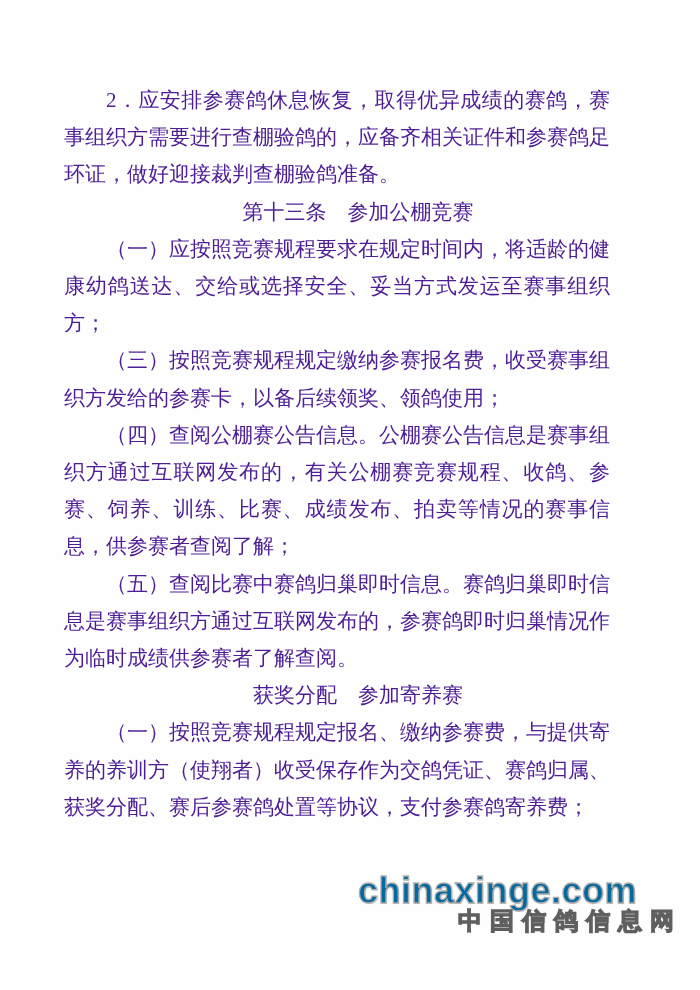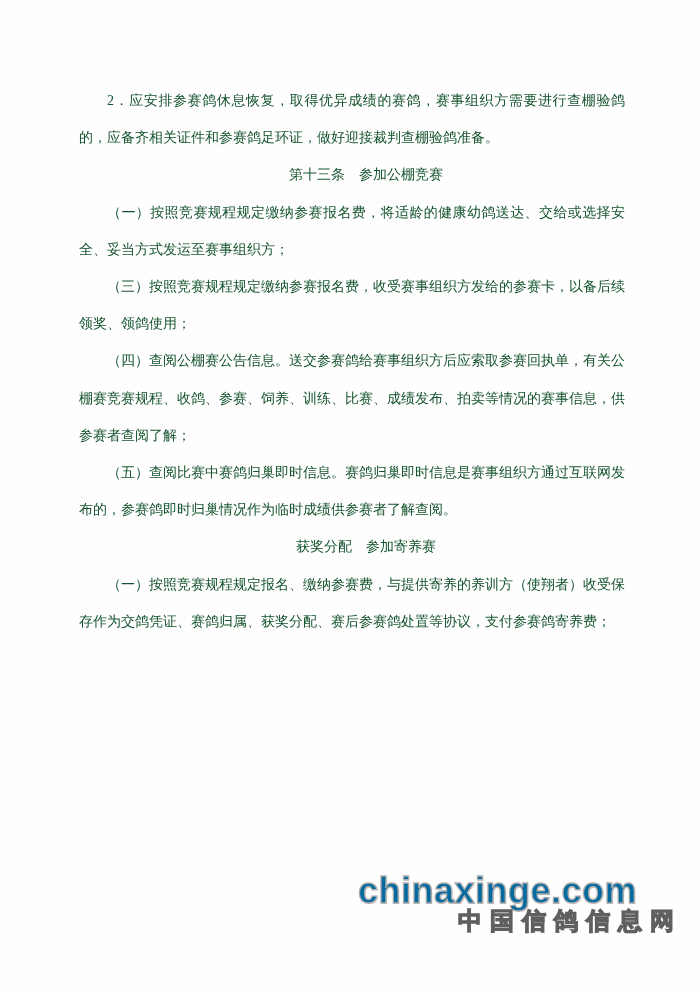--- a/index.html
+++ b/index.html
@@ -15,24 +15,24 @@
     font-family: "Liberation Serif", "DejaVu Serif", serif;
   }
   .page {
     position: absolute;
     inset: 0;
     background: #fefefe;
   }
   .text-block {
     position: absolute;
     top: 82px;
-    left: 79px;
+    left: 64px;
     width: 546px;
-    color: #14532d;
-    font-size: 14px;
+    color: #4c1d95;
+    font-size: 21px;
     line-height: 37.2px;
     text-align: justify;
     letter-spacing: 0px;
   }
   .para {
     margin: 0;
     text-indent: 2em;
   }
   .heading {
     margin: 0;
@@ -75,23 +75,23 @@
   }
 </style>
 </head>
 <body>
 
 <div class="page">
 
   <div class="text-block">
     <p class="para">2．应安排参赛鸽休息恢复，取得优异成绩的赛鸽，赛事组织方需要进行查棚验鸽的，应备齐相关证件和参赛鸽足环证，做好迎接裁判查棚验鸽准备。</p>
     <p class="heading">第十三条　参加公棚竞赛</p>
-    <p class="para">（一）按照竞赛规程规定缴纳参赛报名费，将适龄的健康幼鸽送达、交给或选择安全、妥当方式发运至赛事组织方；</p>
+    <p class="para">（一）应按照竞赛规程要求在规定时间内，将适龄的健康幼鸽送达、交给或选择安全、妥当方式发运至赛事组织方；</p>
     <p class="para">（三）按照竞赛规程规定缴纳参赛报名费，收受赛事组织方发给的参赛卡，以备后续领奖、领鸽使用；</p>
-    <p class="para">（四）查阅公棚赛公告信息。送交参赛鸽给赛事组织方后应索取参赛回执单，有关公棚赛竞赛规程、收鸽、参赛、饲养、训练、比赛、成绩发布、拍卖等情况的赛事信息，供参赛者查阅了解；</p>
+    <p class="para">（四）查阅公棚赛公告信息。公棚赛公告信息是赛事组织方通过互联网发布的，有关公棚赛竞赛规程、收鸽、参赛、饲养、训练、比赛、成绩发布、拍卖等情况的赛事信息，供参赛者查阅了解；</p>
     <p class="para">（五）查阅比赛中赛鸽归巢即时信息。赛鸽归巢即时信息是赛事组织方通过互联网发布的，参赛鸽即时归巢情况作为临时成绩供参赛者了解查阅。</p>
     <p class="heading">获奖分配　参加寄养赛</p>
     <p class="para">（一）按照竞赛规程规定报名、缴纳参赛费，与提供寄养的养训方（使翔者）收受保存作为交鸽凭证、赛鸽归属、获奖分配、赛后参赛鸽处置等协议，支付参赛鸽寄养费；</p>
   </div>
 
   <div class="watermark">
     <div class="wm-en">chinaxinge.com</div>
     <div class="wm-cn">中国信鸽信息网</div>
   </div>
 

